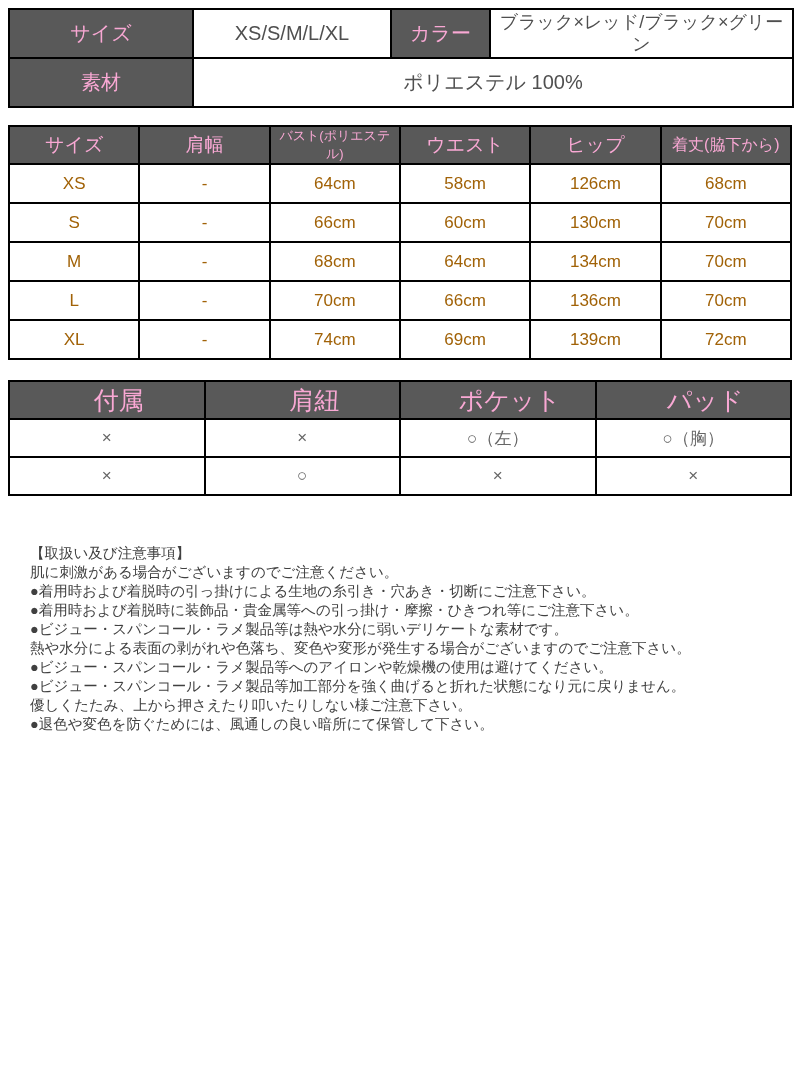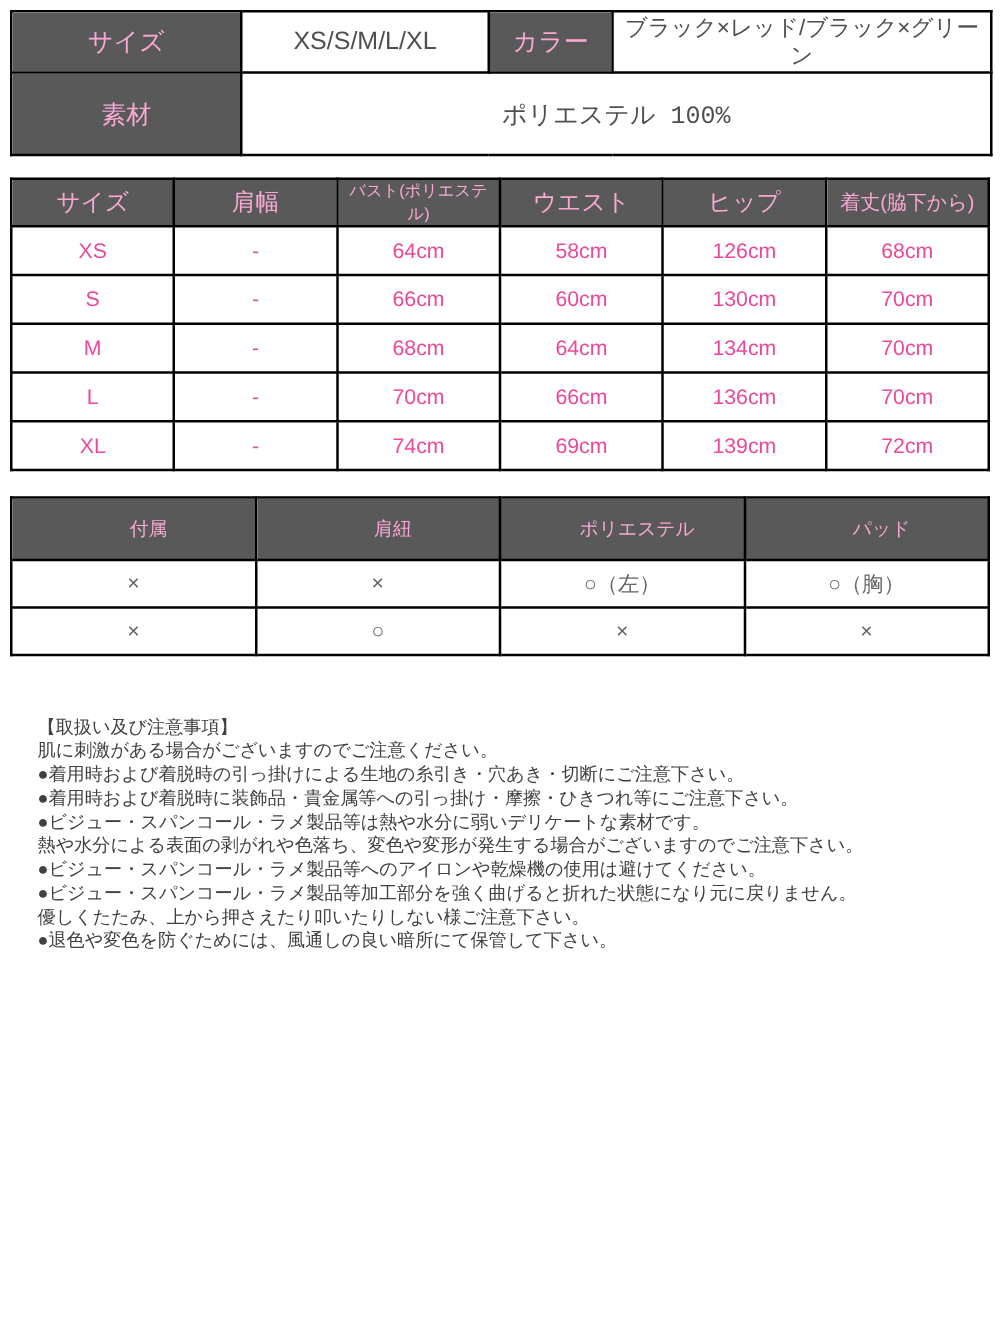--- a/index.html
+++ b/index.html
@@ -27,33 +27,33 @@
     background: #595959;
     color: #f9a8d4;
     font-weight: normal;
   }
 
   
   .info-table { margin-top: 8px; }
   .info-table td { font-size: 20px; color: #4f4f4f; }
   .info-table th { font-size: 20px; }
   .info-table .row-1 { height: 49px; }
-  .info-table .row-2 { height: 66px; font-family: Liberation Mono, monospace; }
+  .info-table .row-2 { height: 49px; }
   .info-table .color-value { font-size: 18px; line-height: 1.2; text-align: center; }
 
   
   .size-table { margin-top: 17px; }
   .size-table th { font-size: 19px; height: 38px; }
   .size-table th.hdr-small { font-size: 13px; }
   .size-table th.hdr-mid { font-size: 16px; margin-left: 12px; }
-  .size-table td { font-size: 17px; height: 39px; color: #ec4899; }
+  .size-table td { font-size: 17px; height: 39px; color: #a16207; }
 
   
   .spec-table { margin-top: 20px; }
-  .spec-table th { font-size: 15px; height: 50px; padding-left: 24px; }
+  .spec-table th { font-size: 25px; height: 38px; padding-left: 24px; }
   .spec-table td { font-size: 17px; height: 38px; color: #666666; }
 
   
   .notes {
     margin: 48px 20px 0 30px;
     font-size: 14.5px;
     line-height: 19px;
     color: #404040;
   }
   .notes .title { margin-bottom: 0; }
@@ -147,21 +147,21 @@
   <colgroup>
     <col>
       <col>
       <col>
       <col>
   </colgroup>
   <tbody>
       <tr>
     <th>付属</th>
     <th>肩紐</th>
-    <th>ポリエステル</th>
+    <th>ポケット</th>
     <th>パッド</th>
   </tr>
   <tr>
     <td>×</td>
     <td>×</td>
     <td>○（左）</td>
     <td>○（胸）</td>
   </tr>
   <tr>
     <td>×</td>

